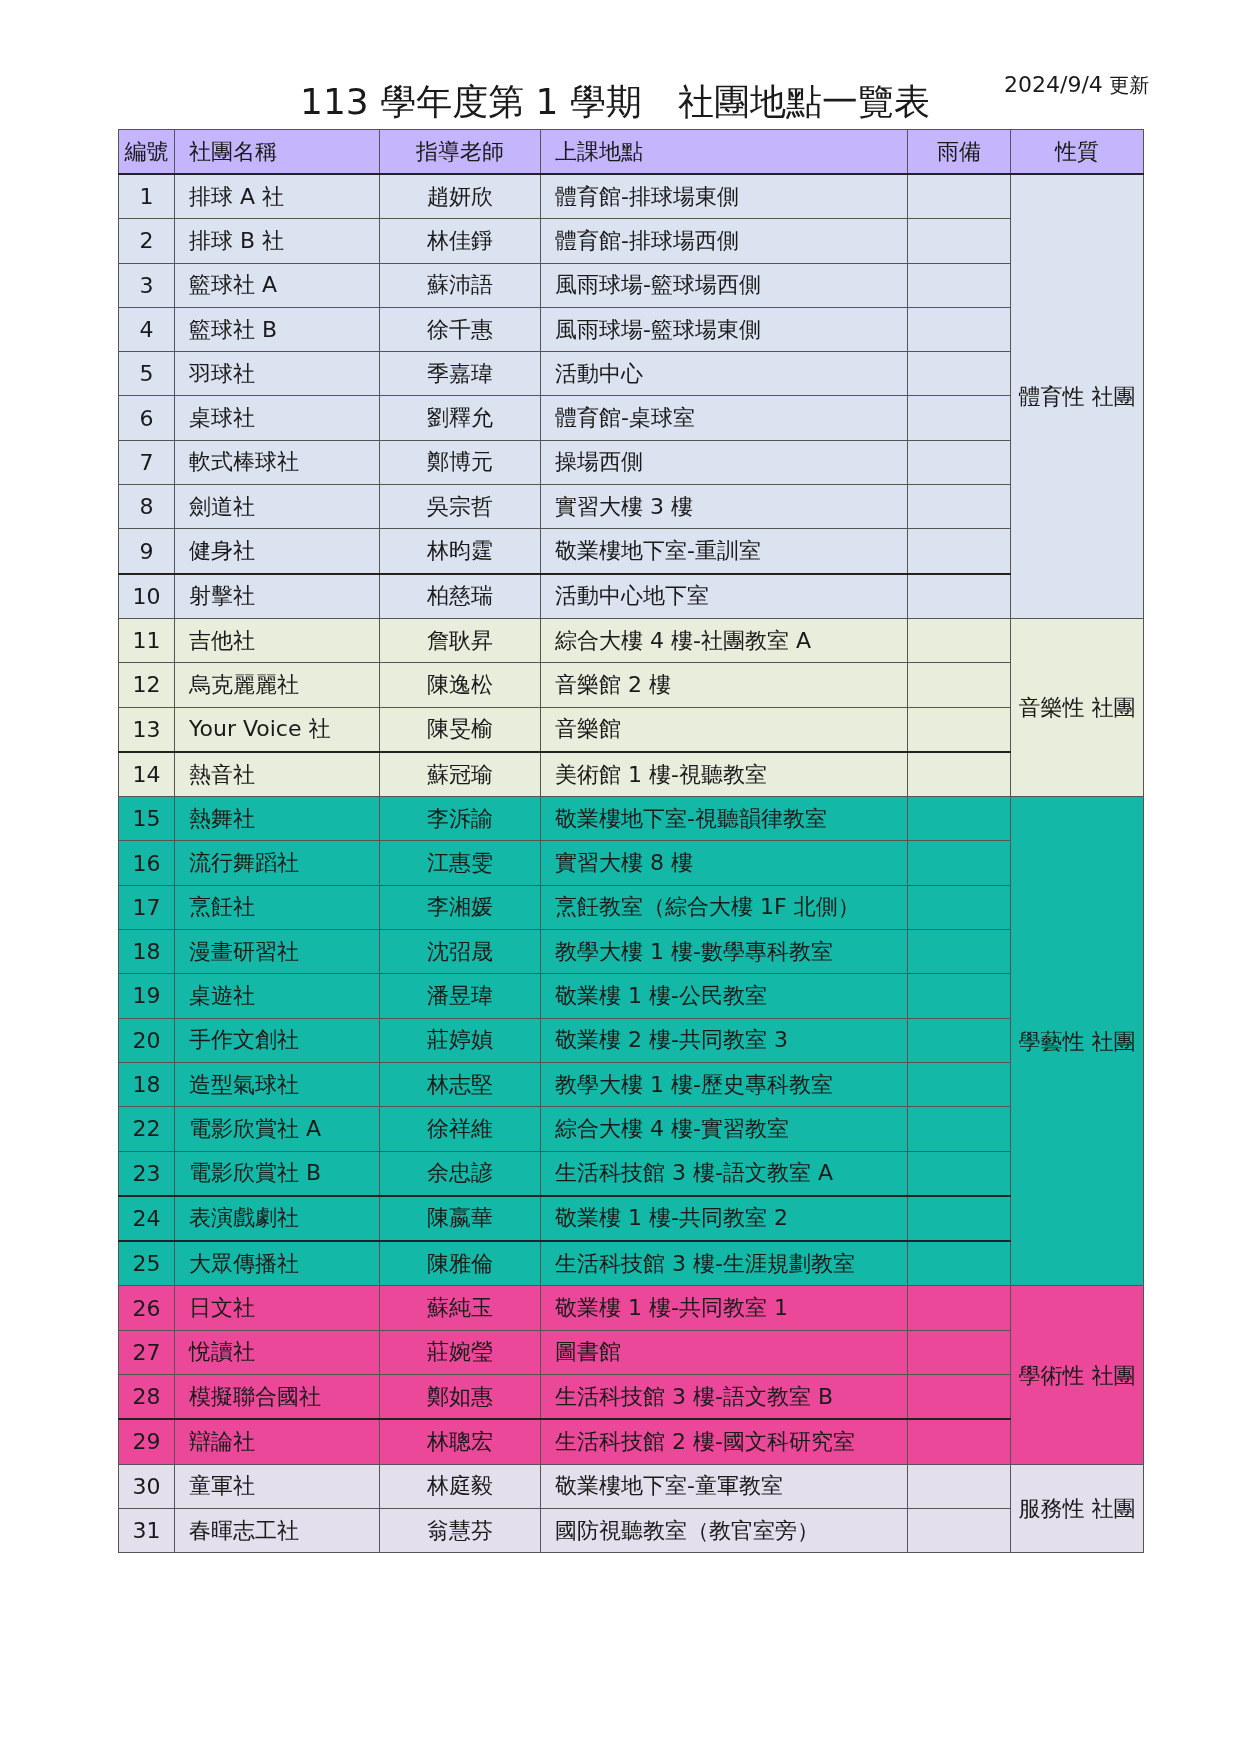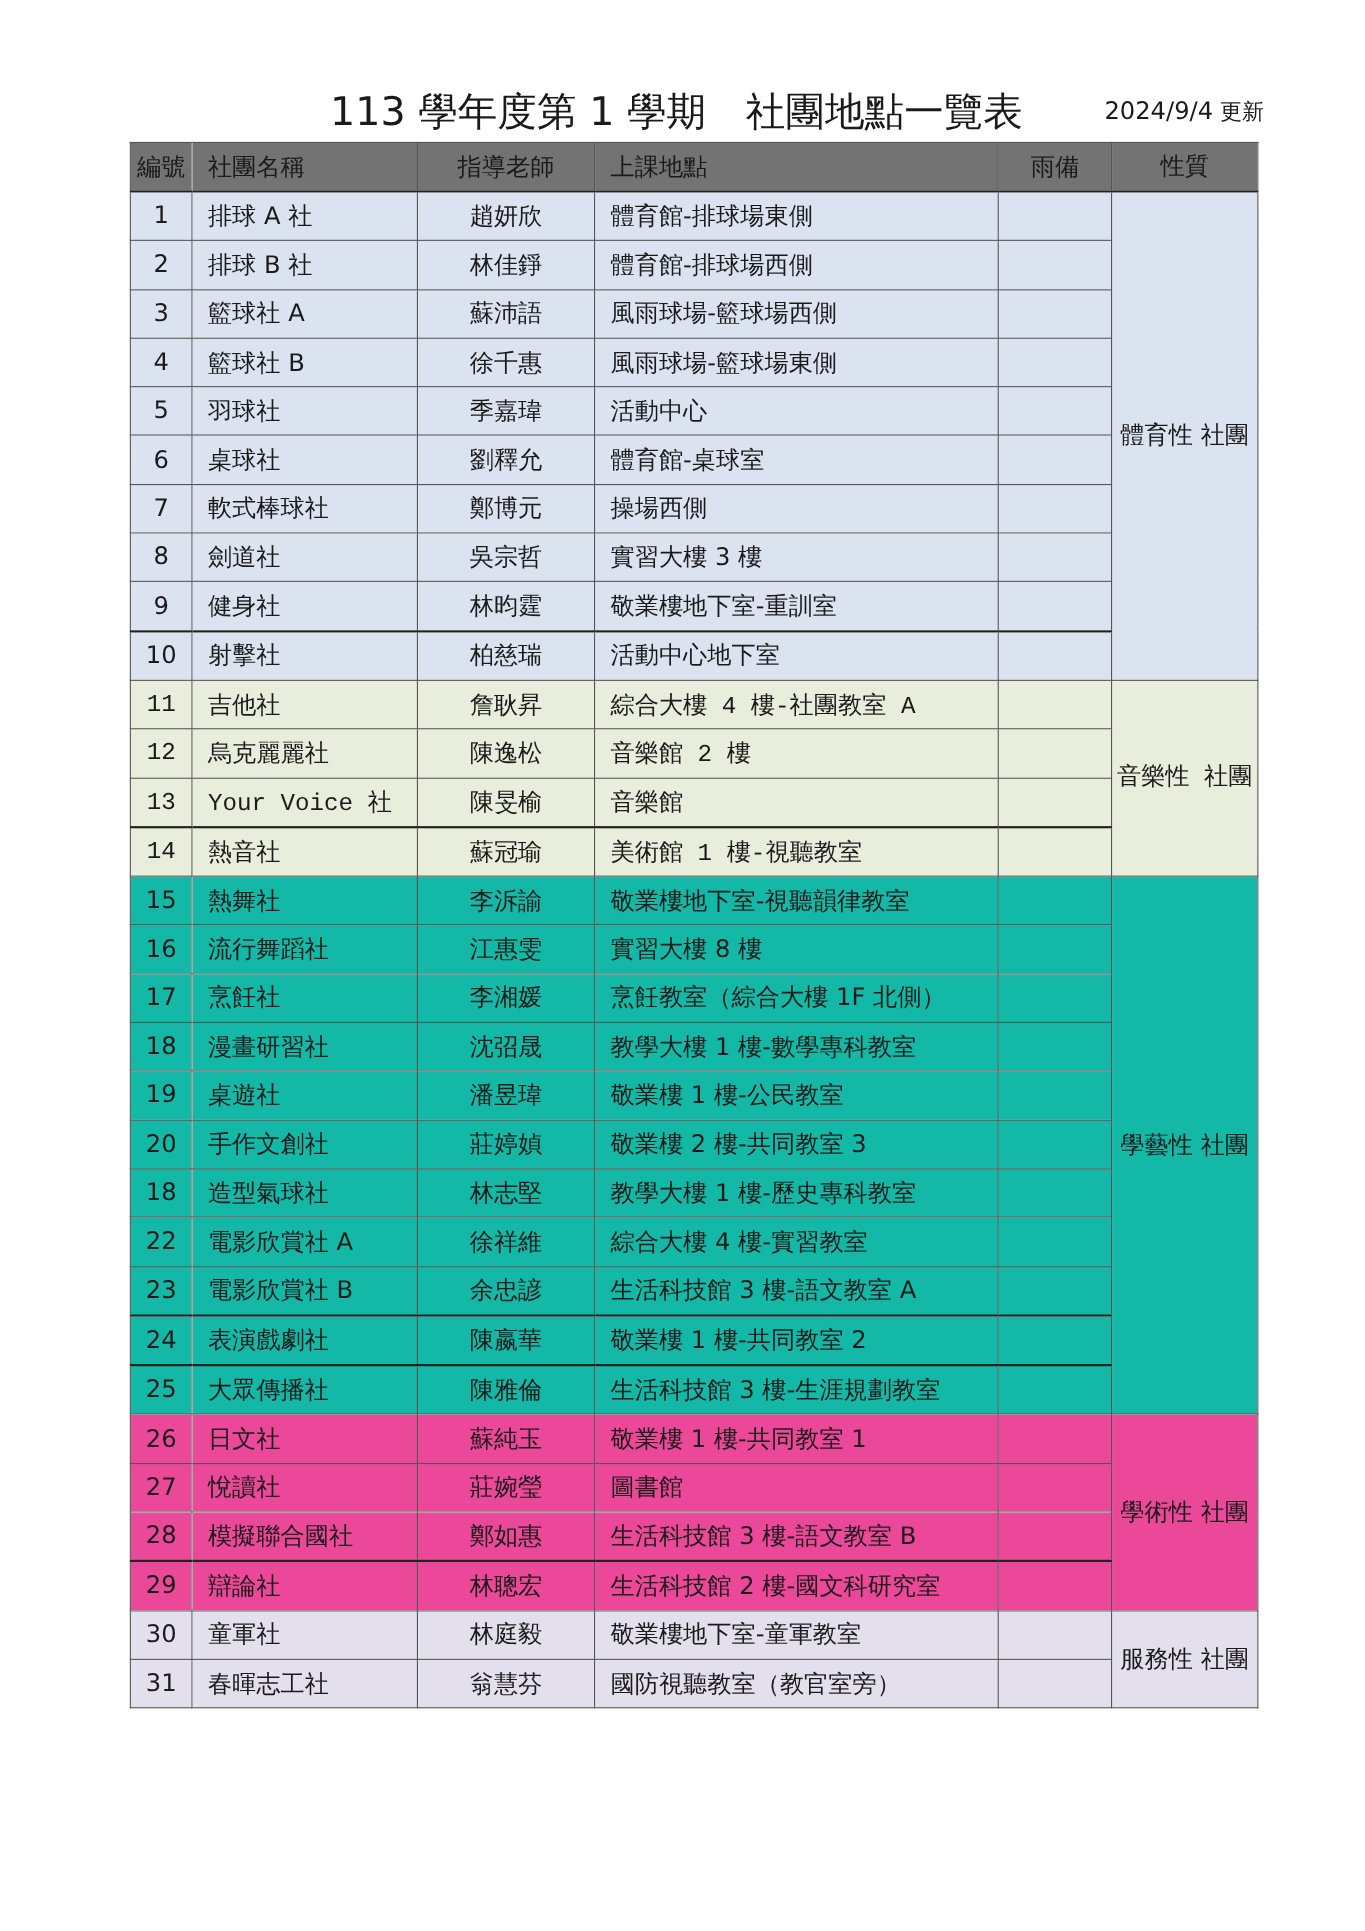--- a/index.html
+++ b/index.html
@@ -1,31 +1,31 @@
 <!DOCTYPE html>
 <html><head>
   <meta charset="utf-8">
   <style>
     html, body { margin: 0; padding: 0; background: #ffffff; }
     body { width: 1241px; height: 1755px; position: relative; font-family: "DejaVu Sans", "Liberation Sans", sans-serif; color: #1a1a1a; }
     .title { position: absolute; left: 300px; top: 78px; font-size: 36px; letter-spacing: 0px; white-space: pre; }
-    .updated { position: absolute; left: 1004px; top: 88px; font-size: 22px; white-space: pre; }
+    .updated { position: absolute; left: 1004px; top: 72px; font-size: 22px; white-space: pre; }
     .updated .suffix { font-size: 20px; }
     table.roster { position: absolute; left: 118px; top: 129px; border-collapse: collapse; table-layout: fixed; width: 998px; }
     table.roster td, table.roster th { border: 1.5px solid #555; height: 43.3px; padding: 0; font-size: 22px; font-weight: normal; overflow: hidden; white-space: nowrap; }
-    table.roster th { background: #737373; height: 42px; border-bottom: 2px solid #222; }
+    table.roster th { background: #c4b5fd; height: 42px; border-bottom: 2px solid #222; }
     .c-no { width: 55px; text-align: center; }
     .c-name { width: 190px; text-align: left; padding-left: 14px !important; }
     .c-teacher { width: 160px; text-align: center; }
     .c-loc { width: 352px; text-align: left; padding-left: 14px !important; }
     .c-rain { width: 102px; text-align: center; }
     .c-cat { width: 132px; text-align: center; line-height: 43px; white-space: pre-line; }
     th.c-name, th.c-loc { padding-left: 14px; }
     tr.g-sports td { background: #dce3f0; }
-    tr.g-music td { background: #e9eddc; font-family: Liberation Mono, monospace; }
+    tr.g-music td { background: #e9eddc; }
     tr.g-arts td { background: #14b8a6; }
     tr.g-academic td { background: #ec4899; }
     tr.g-service td { background: #e3dfec; }
     tr.thick-top td { border-top: 2.5px solid #222; }
   </style>
 </head>
 <body>
 
 <div class="title">113 學年度第 1 學期　社團地點一覽表</div>
 <div class="updated"><span>2024/9/4</span><span class="suffix"> 更新</span></div>

